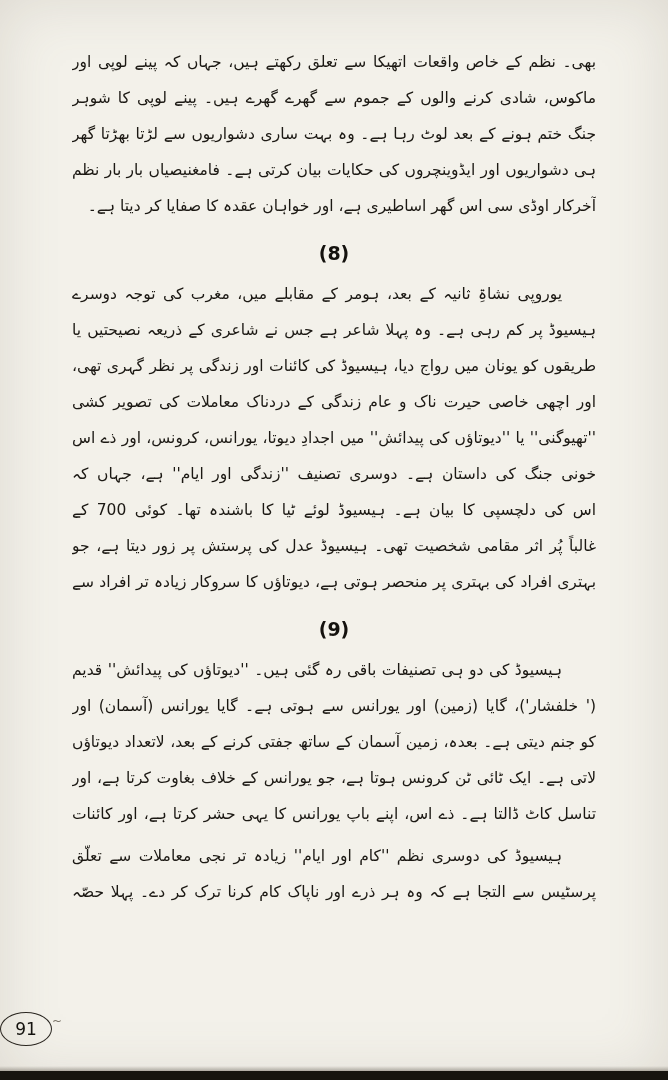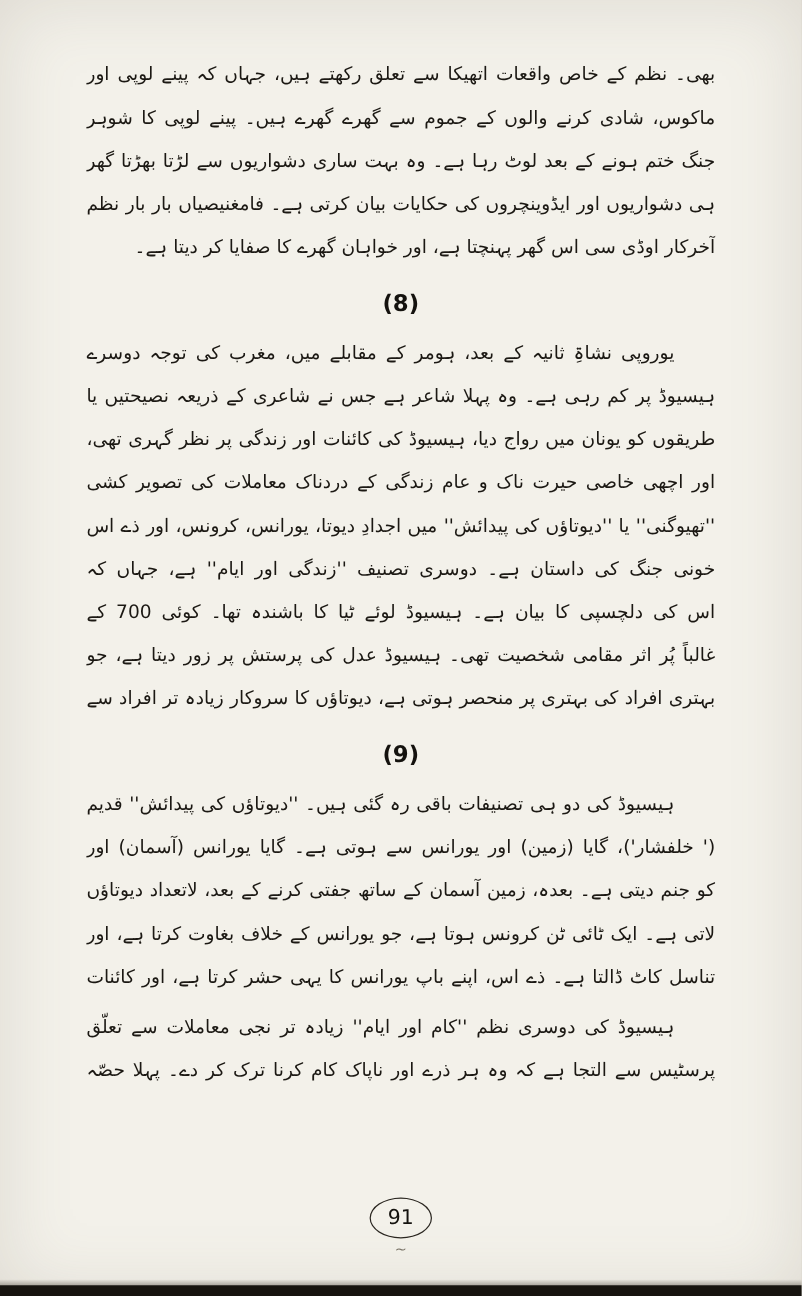--- a/index.html
+++ b/index.html
@@ -49,22 +49,22 @@
     font-weight: bold;
     line-height: 46px;
     color: #14120e;
   }
   .footer {
     position: absolute;
     bottom: 34px;
     left: 0;
     width: 100%;
     display: flex;
-    flex-direction: column;
-    align-items: center;
+    flex-direction: row;
+    align-items: flex-start;
   }
   .page-number-badge {
     width: 52px;
     height: 34px;
     border: 1.6px solid #2a2620;
     border-radius: 50%;
     display: flex;
     align-items: center;
     justify-content: center;
     font-size: 17px;
@@ -99,21 +99,21 @@
 
 <div class="scan-page">
 
   <div class="text-block">
 
     <div class="para">
         <div class="text-line">بھی۔ نظم کے خاص واقعات اتھیکا سے تعلق رکھتے ہیں، جہاں کہ پینے لوپی اور اسکالٹر کا ٹیلے</div>
         <div class="text-line">ماکوس، شادی کرنے والوں کے جموم سے گھرے گھرے ہیں۔ پینے لوپی کا شوہر اوڈی سی اس، ٹرائے کی</div>
         <div class="text-line">جنگ ختم ہونے کے بعد لوٹ رہا ہے۔ وہ بہت ساری دشواریوں سے لڑتا بھڑتا گھر لوٹتا ہے۔ نظم اُن</div>
         <div class="text-line">ہی دشواریوں اور ایڈوینچروں کی حکایات بیان کرتی ہے۔ فامغنیصیاں بار بار نظم میں ابھرتی ہیں۔</div>
-        <div class="text-line">آخرکار اوڈی سی اس گھر پہنچتا ہے، اور خواہان گھرے کا صفایا کر دیتا ہے۔</div>
+        <div class="text-line">آخرکار اوڈی سی اس گھر اساطیری ہے، اور خواہان عقدہ کا صفایا کر دیتا ہے۔</div>
       </div>
 
     <div class="section-marker">(8)</div>
 
     <div class="para indent-first">
         <div class="text-line">یوروپی نشاۃِ ثانیہ کے بعد، ہومر کے مقابلے میں، مغرب کی توجہ دوسرے زبردست شاعر</div>
         <div class="text-line">ہیسیوڈ پر کم رہی ہے۔ وہ پہلا شاعر ہے جس نے شاعری کے ذریعہ نصیحتیں یا احکام دینے کے</div>
         <div class="text-line">طریقوں کو یونان میں رواج دیا، ہیسیوڈ کی کائنات اور زندگی پر نظر گہری تھی، اور بہت ہی نقادانہ،</div>
         <div class="text-line">اور اچھی خاصی حیرت ناک و عام زندگی کے دردناک معاملات کی تصویر کشی اچھی کرتا ہے۔ اُس کی</div>
         <div class="text-line">''تھیوگنی'' یا ''دیوتاؤں کی پیدائش'' میں اجدادِ دیوتا، یورانس، کرونس، اور ذے اس کے درمیان</div>

